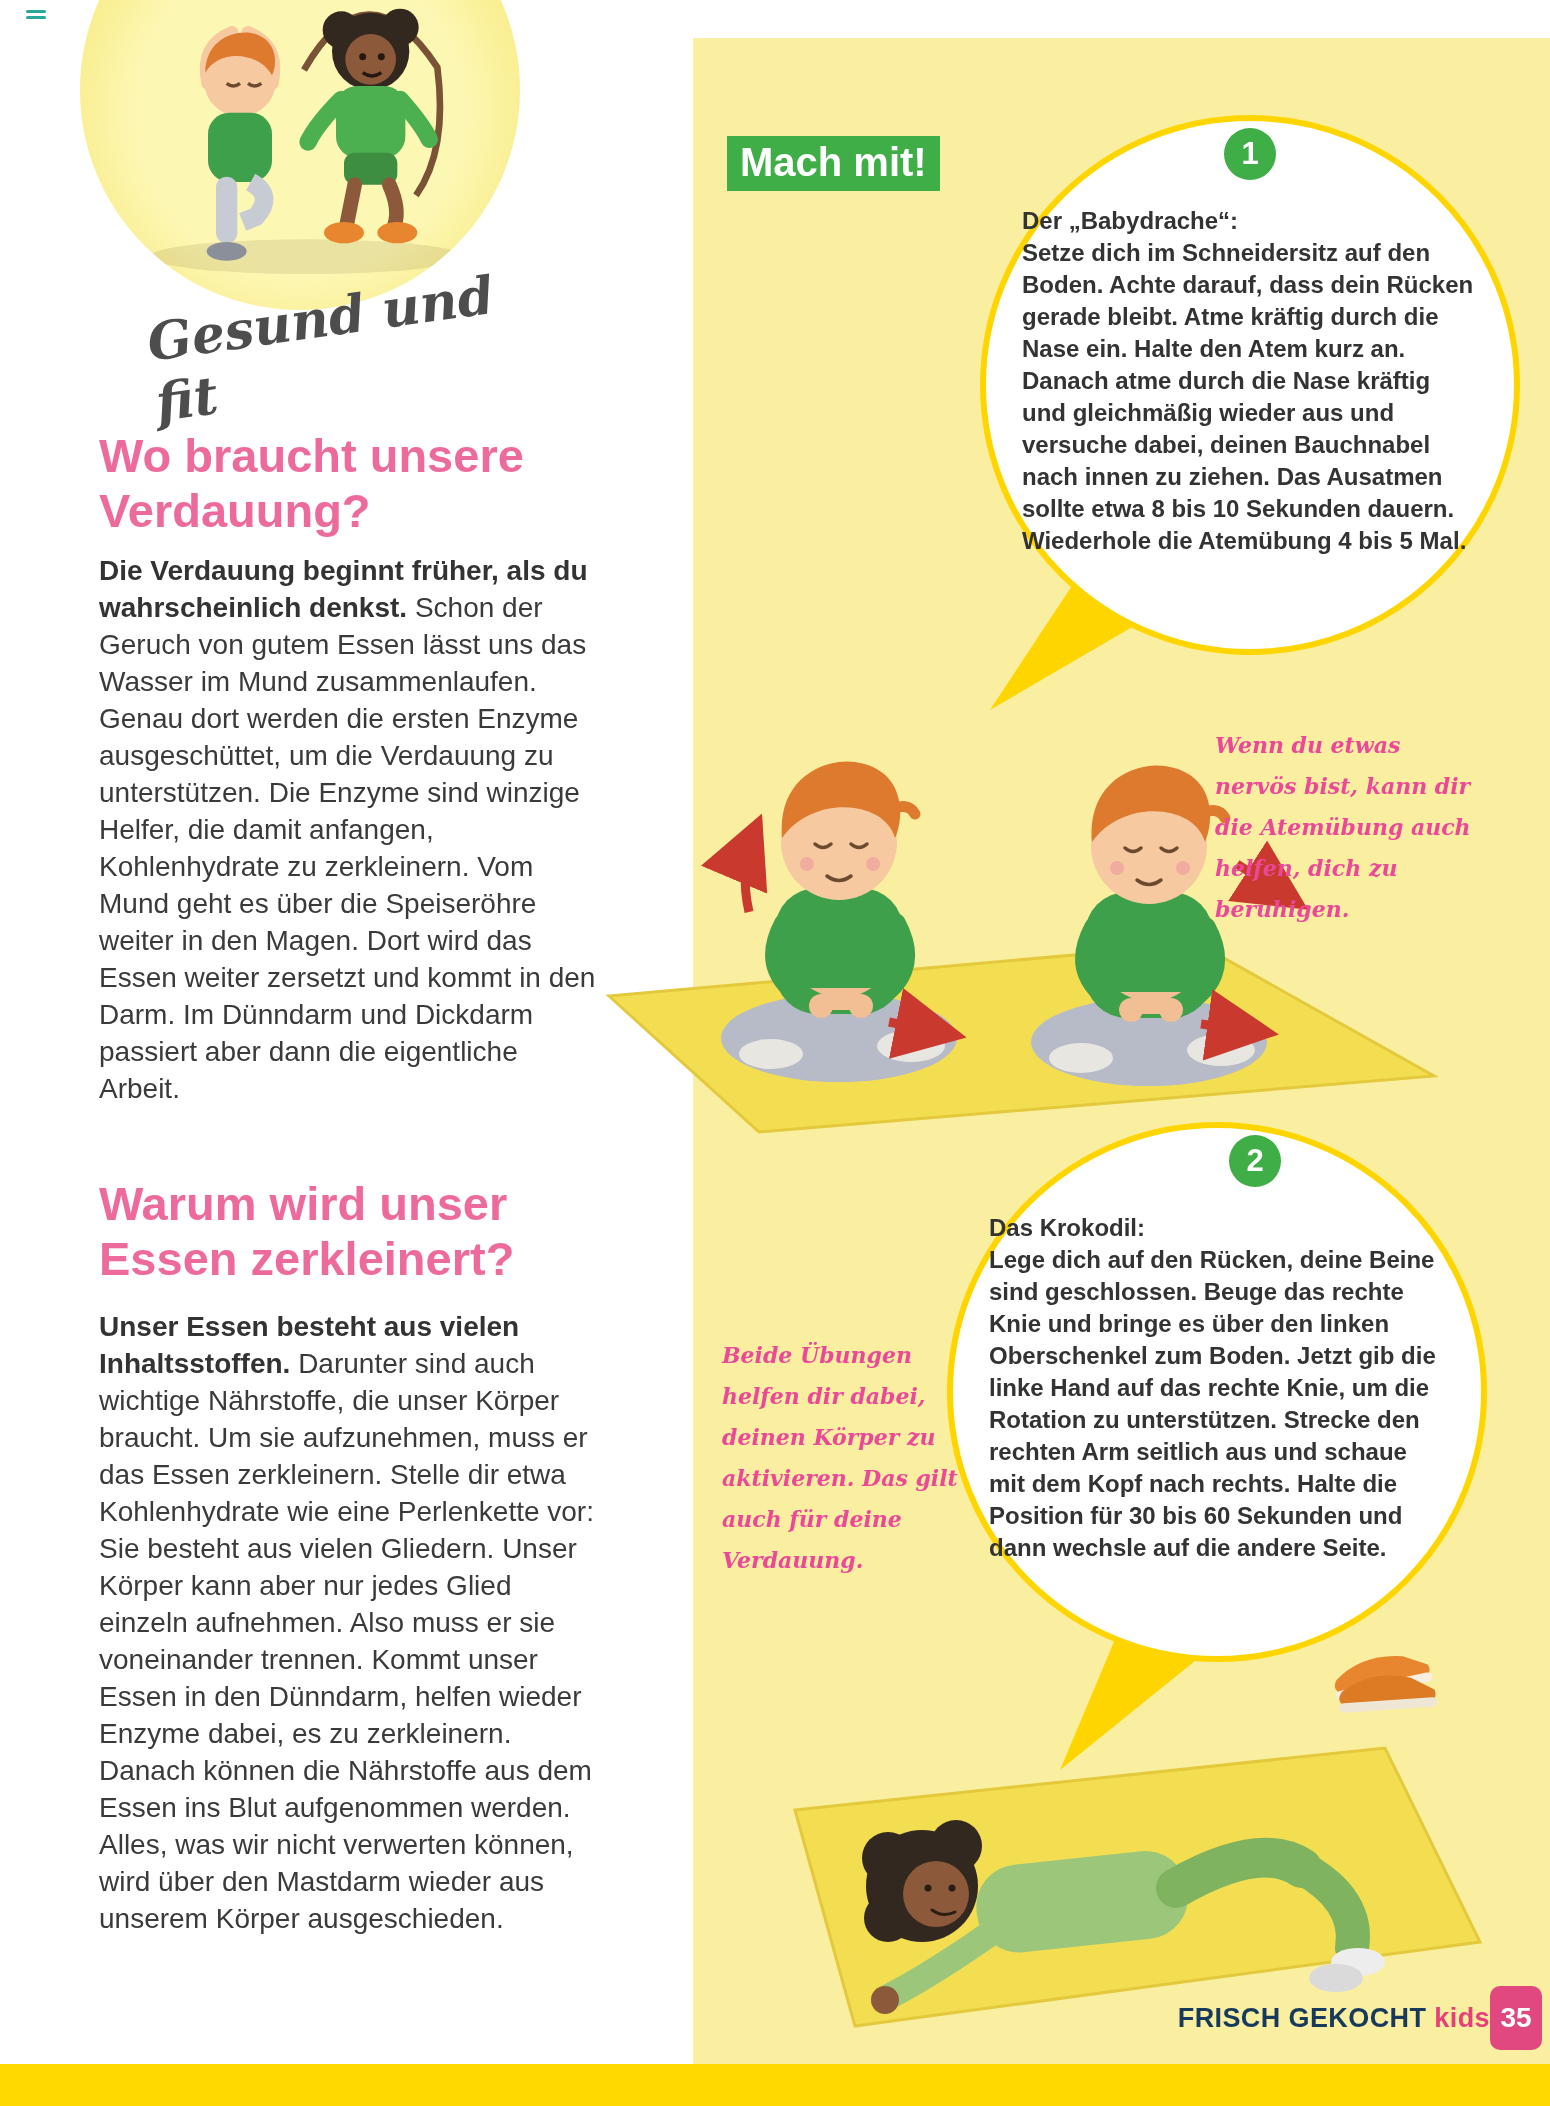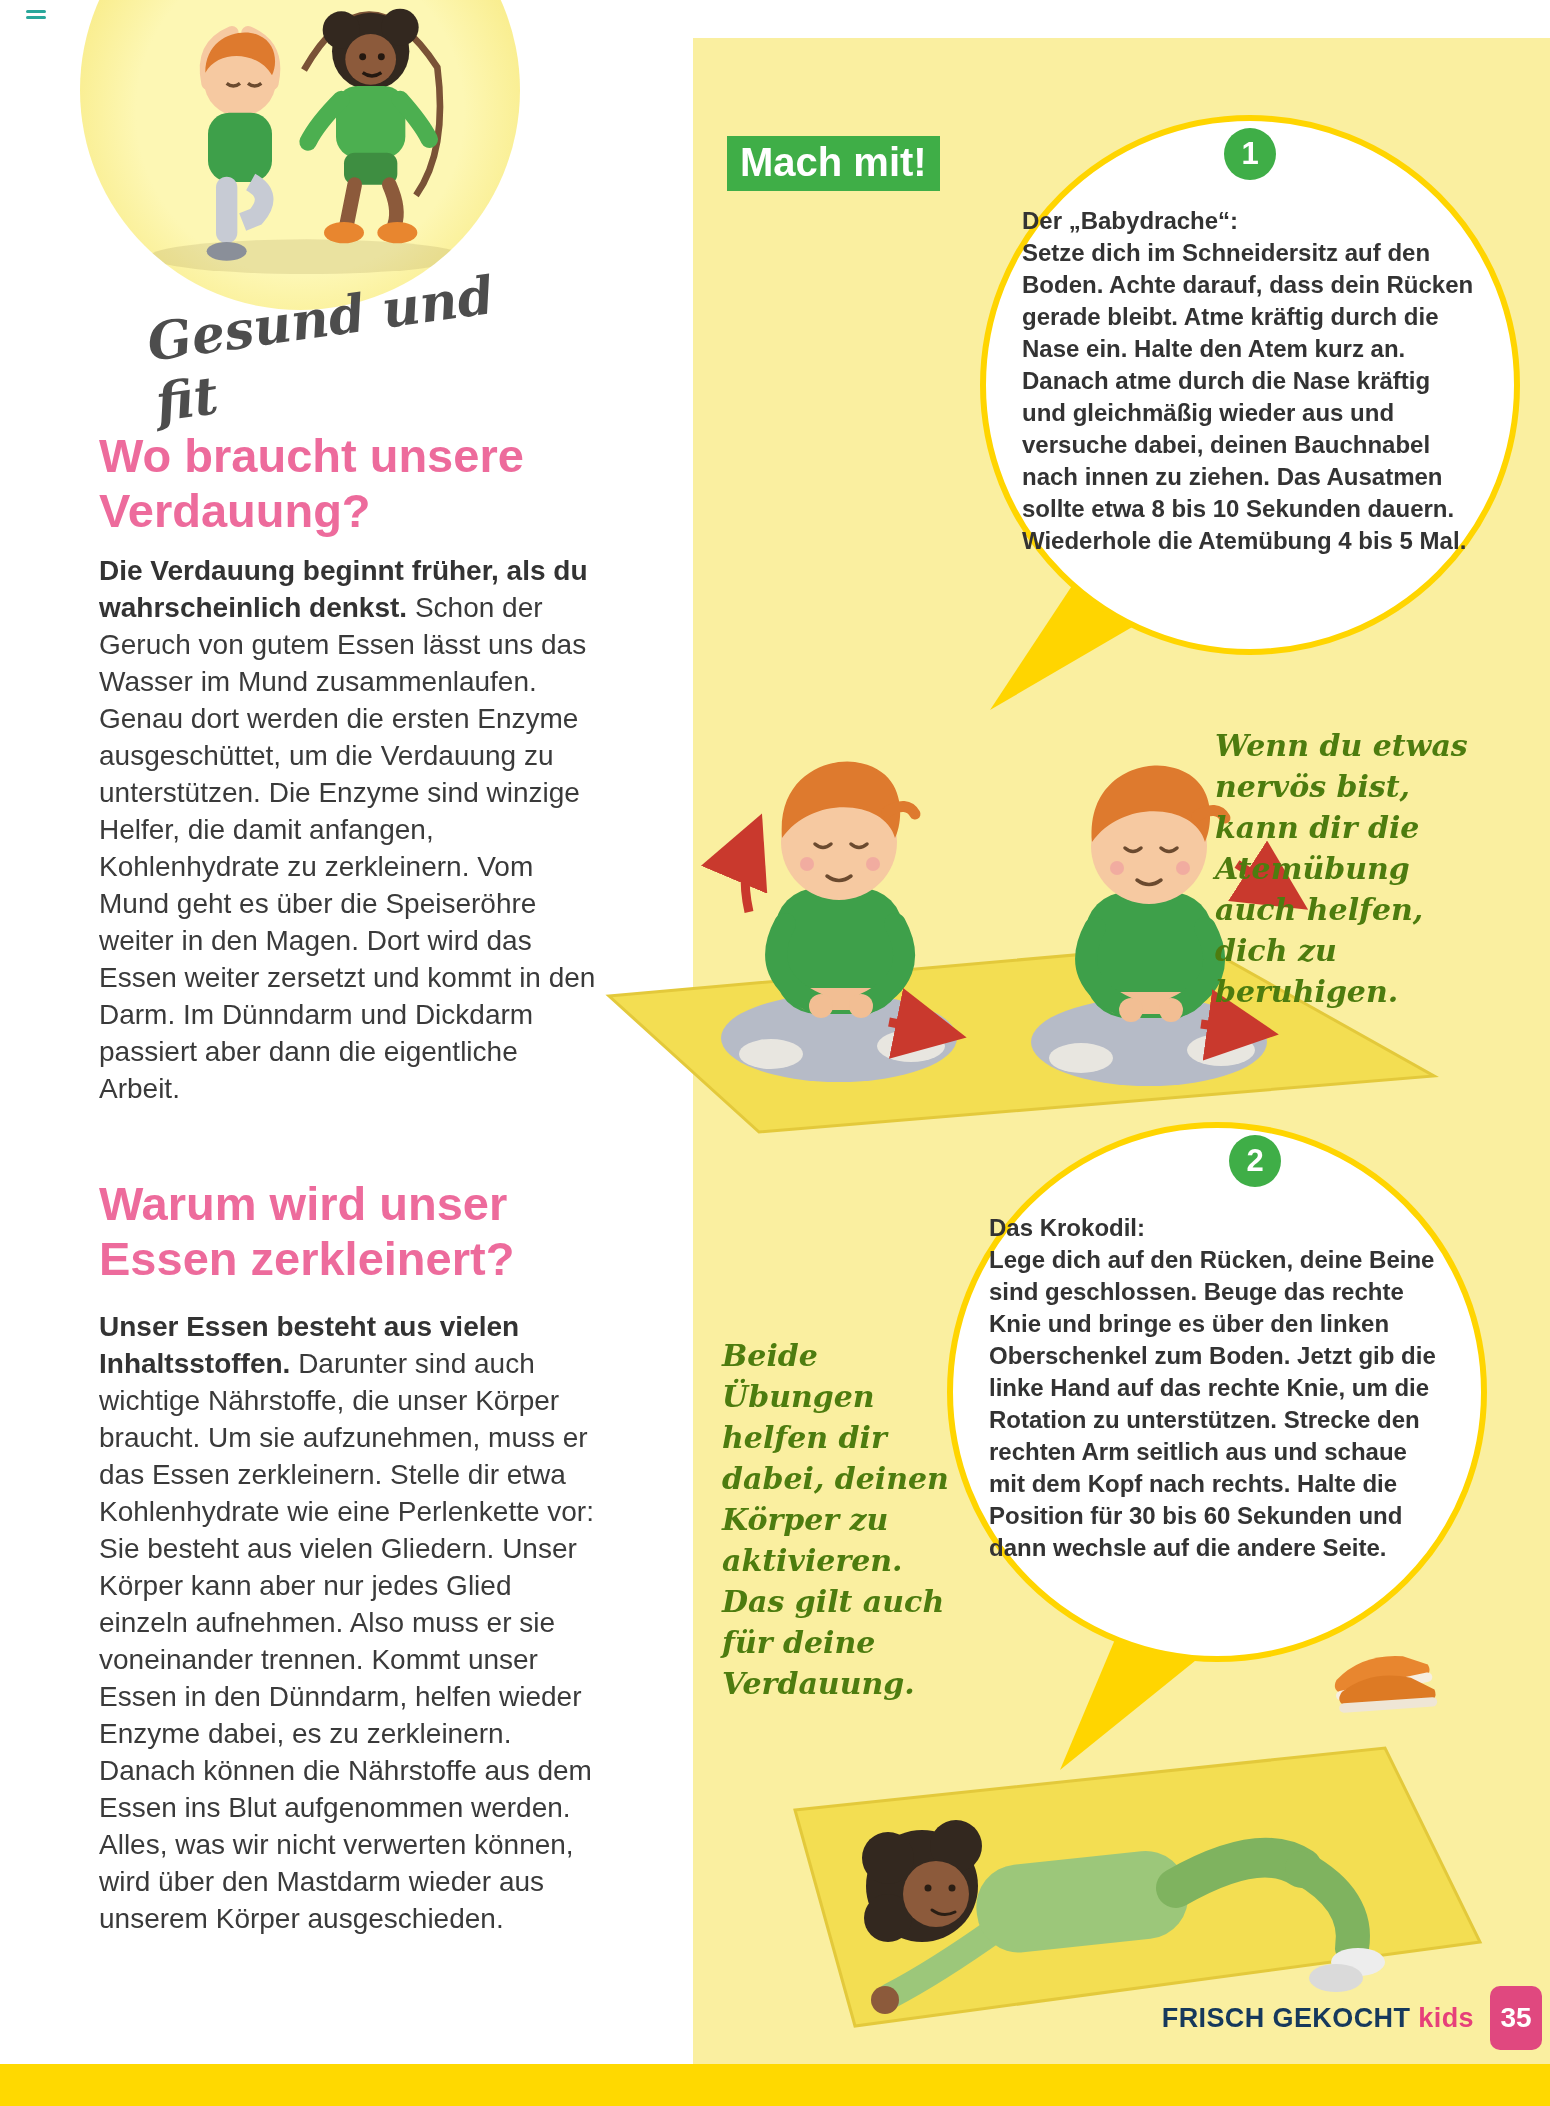--- a/index.html
+++ b/index.html
@@ -37,31 +37,31 @@
   .bubble2{left:947px;top:1122px;}
   .bubble-inner{position:absolute;left:36px;right:36px;top:84px;text-align:left;
                 font-size:24px;line-height:32px;font-weight:bold;color:#333;}
   .step-num{position:absolute;width:52px;height:52px;border-radius:50%;background:#3fae47;color:#fff;
             font-size:31px;font-weight:bold;text-align:center;line-height:52px;z-index:3;}
   .num1{left:1224px;top:128px;}
   .num2{left:1229px;top:1135px;}
   .tail{position:absolute;background:#ffd500;z-index:1;}
   .tail1{left:990px;top:560px;width:180px;height:150px;clip-path:polygon(0% 100%,55% 0%,100% 30%);}
   .tail2{left:1060px;top:1580px;width:160px;height:190px;clip-path:polygon(0% 100%,50% 0%,100% 32%);}
-  .note{position:absolute;color:#4d7c0f;font-size:30px;line-height:41px;z-index:2;}
+  .note{position:absolute;color:#ec4899;font-size:22px;line-height:41px;z-index:2;}
   .note1{left:1215px;top:725px;width:265px;}
   .note2{left:722px;top:1335px;width:245px;}
   
   .illu{position:absolute;z-index:1;}
   .illu svg{width:100%;height:100%;display:block;}
   .boys{left:589px;top:576px;width:865px;height:562px;}
   .girl{left:740px;top:1690px;width:755px;height:360px;}
   .shoes{left:1318px;top:1632px;width:135px;height:85px;z-index:3;}
   
-  .footer{position:absolute;right:8px;top:1986px;display:flex;align-items:center;gap:16px;z-index:6;}
+  .footer{position:absolute;right:8px;top:1986px;display:flex;align-items:center;z-index:6;}
   .brand{font-size:27px;font-weight:bold;color:#16395c;letter-spacing:0.4px;}
   .brand .kids{color:#e6407a;margin-left:8px;}
   .page-badge{width:52px;height:64px;border-radius:10px;background:#e0487f;color:#fff;font-size:28px;
               font-weight:bold;display:flex;align-items:center;justify-content:center;}
 </style>
 </head>
 <body>
 
 <div id="page">
 

